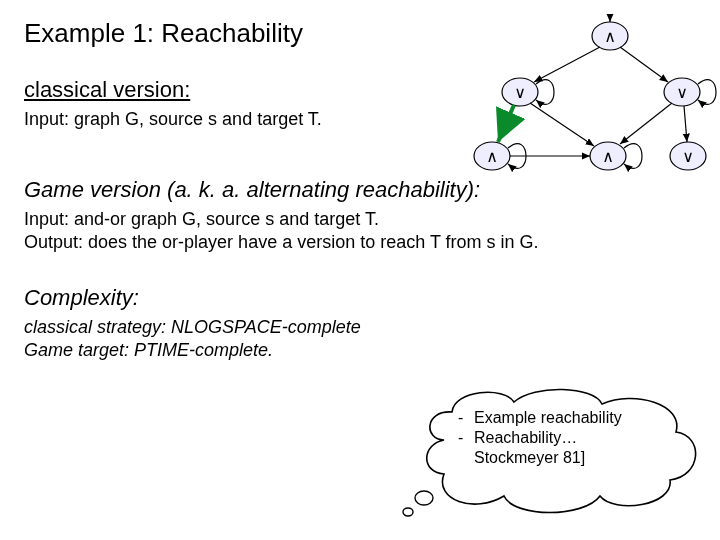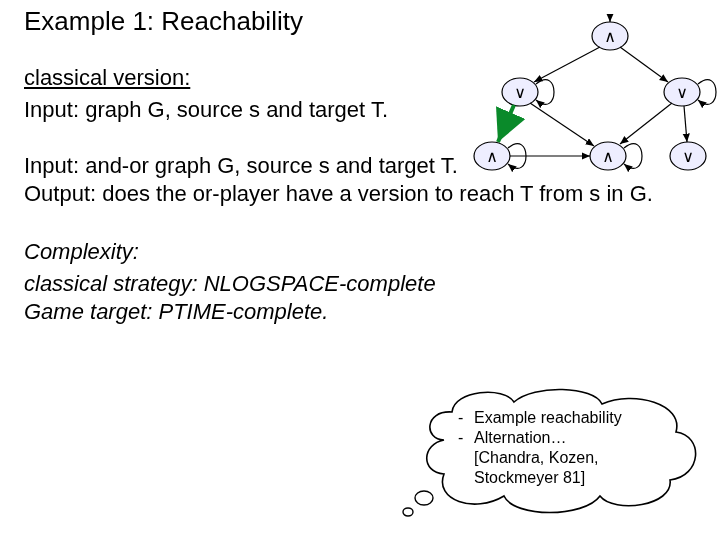--- a/index.html
+++ b/index.html
@@ -6,40 +6,40 @@
     margin: 0;
     padding: 0;
     width: 720px;
     height: 540px;
     font-family: Georgia, 'Times New Roman', serif;
     background: #fff;
     position: relative;
     overflow: hidden;
   }
   .slide {
-    padding: 6px 24px;
+    padding: 18px 24px;
     position: relative;
     width: 100%;
     height: 100%;
     box-sizing: border-box;
   }
   .title {
     font-size: 26px;
     font-family: 'Comic Sans MS', cursive, sans-serif;
     margin-bottom: 28px;
   }
   .section-head {
     font-size: 22px;
     font-family: 'Comic Sans MS', cursive, sans-serif;
     text-decoration: underline;
     margin-top: 19px;
     margin-bottom: 6px;
   }
   .body-line {
-    font-size: 22px;
+    font-size: 18px;
     font-family: 'Comic Sans MS', cursive, sans-serif;
     margin: 2px 0;
   }
   .section-head.italic, .body-line .ital { font-style: italic; }
   .complexity-block { margin-top: 32px; font-style: italic; }
   .graph {
     position: absolute;
     top: 14px;
     right: 10px;
     width: 260px;
@@ -118,20 +118,21 @@
 
       <line x1="60" y1="142" x2="140" y2="142" stroke="#000" stroke-width="1.2" marker-end="url(#arr)"></line>
     </svg>
   </div>
 
   <div class="section-head">classical version:</div>
   <div class="body-line">Input: graph G, source s and target T.</div>
 
   <div style="height:26px"></div>
 
+  <div class="section-head italic" style="text-decoration:none">Game version (a. k. a. alternating reachability):</div>
   <div class="body-line">Input: and-or graph G, source s and target T.</div>
   <div class="body-line">Output: does the or-player have a version to reach T from s in G.</div>
 
   <div class="complexity-block">
     <div class="section-head" style="text-decoration:none">Complexity:</div>
     <div class="body-line">classical strategy: NLOGSPACE-complete</div>
     <div class="body-line">Game target:  PTIME-complete.</div>
   </div>
 
   <div class="cloud-block">
@@ -149,25 +150,21 @@
       <ellipse cx="20" cy="118" rx="9" ry="7" fill="#fff" stroke="#000" stroke-width="1.4"></ellipse>
       <ellipse cx="4" cy="132" rx="5" ry="4" fill="#fff" stroke="#000" stroke-width="1.4"></ellipse>
     </svg>
     <div class="cloud-text">
       <div class="row">
           <span class="dash">-</span>
           <span>Example reachability</span>
         </div>
       <div class="row">
           <span class="dash">-</span>
-          <span>Alternation…</span>
-        </div>
-      <div class="row">
-          <span class="dash"></span>
-          <span>[Chandra, Kozen,</span>
+          <span>Reachability…</span>
         </div>
       <div class="row">
           <span class="dash"></span>
           <span>Stockmeyer 81]</span>
         </div>
     </div>
   </div>
 
 </div>
 

